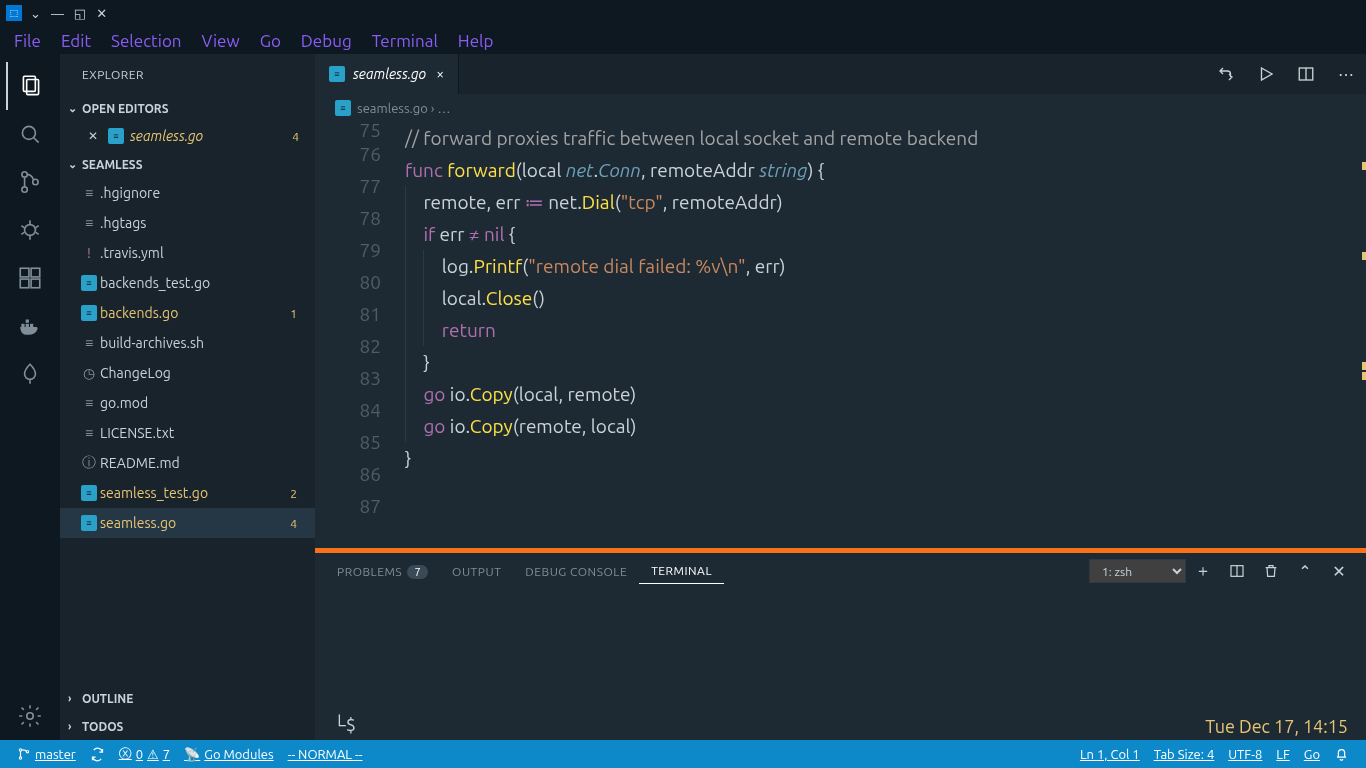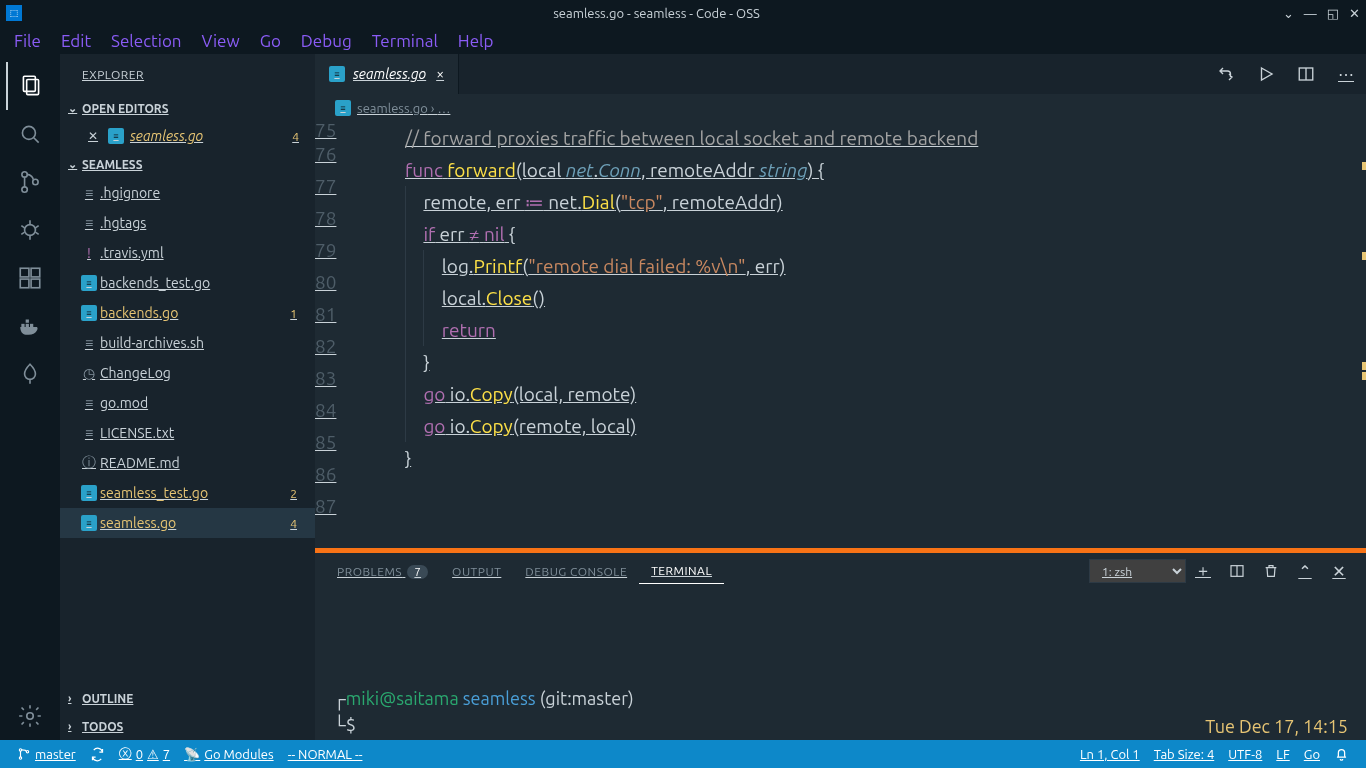--- a/index.html
+++ b/index.html
@@ -4,21 +4,21 @@
 <style>
 * { margin:0; padding:0; box-sizing:border-box; font-family:"Segoe UI",Ubuntu,sans-serif; }
 body { width:1366px; height:768px; background:#1e2a33; color:#c9d2d8; overflow:hidden; display:flex; flex-direction:column; }
 .titlebar { height:26px; background:#0d1820; display:flex; align-items:center; padding:0 6px; }
 .titlebar .app-icon { width:16px; height:16px; background:#0078d4; margin-right:8px; display:flex; align-items:center; justify-content:center; font-size:9px; color:#fff; }
 .titlebar .title { flex:1; text-align:center; font-size:13px; color:#c9d2d8; }
 .titlebar .win-controls { display:flex; gap:10px; font-size:13px; color:#c9d2d8; }
 .titlebar .win-controls span { cursor:pointer; }
 .menubar { height:28px; background:#0d1820; display:flex; align-items:center; padding:0 4px; }
 .menubar span { padding:0 10px; font-size:17px; color:#8b5cf6; cursor:pointer; }
-.main { flex:1; display:flex; min-height:0;text-decoration:underline; }
+.main { flex:1; display:flex; min-height:0; }
 .activity { width:60px; background:#0d1820; display:flex; flex-direction:column; align-items:center; padding-top:8px; }
 .activity .ab { width:48px; height:48px; display:flex; align-items:center; justify-content:center; color:#7f8e99; cursor:pointer; }
 .activity .ab.active { border-left:2px solid #c9d2d8; color:#fff; }
 .activity .spacer { flex:1; }
 .sidebar { width:255px; background:#18232c; display:flex; flex-direction:column; color:#c9d2d8; }
 .side-title { height:40px; display:flex; align-items:center; padding-left:22px; font-size:12px; letter-spacing:.5px; }
 .section { height:28px; display:flex; align-items:center; padding-left:8px; font-size:12px; font-weight:700; cursor:pointer; }
 .section .chev { width:14px; font-size:11px; }
 .oe-item { height:28px; display:flex; align-items:center; padding-left:28px; font-size:14px; cursor:pointer; }
 .oe-item .close { width:20px; font-size:12px; }
@@ -36,21 +36,21 @@
 .editor { flex:1; display:flex; flex-direction:column; min-width:0; background:#1e2a33; }
 .tabbar { height:40px; background:#18232c; display:flex; align-items:stretch; }
 .tab { display:flex; align-items:center; padding:0 14px; background:#1e2a33; border-right:1px solid #0d1820; font-size:14px; font-style:italic; color:#fff; cursor:pointer; }
 .tab .go-ic { width:16px; height:16px; background:#2aa1c9; border-radius:2px; margin-right:8px; display:flex; align-items:center; justify-content:center; font-size:9px; color:#0d1820; font-style:normal; }
 .tab .x { margin-left:10px; font-size:14px; font-style:normal; }
 .tabbar .sp { flex:1; }
 .tabbar .ea { width:40px; display:flex; align-items:center; justify-content:center; color:#c9d2d8; cursor:pointer; }
 .breadcrumb { height:28px; display:flex; align-items:center; padding-left:20px; font-size:13px; color:#7f8e99; }
 .breadcrumb .go-ic { width:16px; height:16px; background:#2aa1c9; border-radius:2px; margin-right:6px; display:flex; align-items:center; justify-content:center; font-size:9px; color:#0d1820; }
 .code-area { flex:1; display:flex; position:relative; overflow:hidden; font-family:"Cascadia Code","Fira Code",Consolas,monospace; font-size:19px; line-height:32px; }
-.gutter { width:90px; padding-right:24px; color:#4e5d68; }
+.gutter { width:90px; text-align:right; padding-right:24px; color:#4e5d68; }
 .code { flex:1; white-space:pre; color:#c9d2d8; overflow:hidden; }
 .minimap { width:18px; background:#1e2a33; position:relative; }
 .mm-line { position:absolute; right:0; width:4px; height:8px; background:#e7c574; }
 .c-cm { color:#a3a3a3; }
 .c-kw { color:#b06fb0; }
 .c-fn { color:#fde047;text-align:right; }
 .c-tp { color:#6ea0b8; font-style:italic; }
 .c-st { color:#c88860; }
 .c-op { color:#b06fb0; }
 .ind { display:inline-block; border-left:1px solid #2d3a45; }
@@ -71,21 +71,20 @@
 .status { height:28px; background:#0d88c9; display:flex; align-items:center; color:#fff; font-size:13px; padding:0 10px; }
 .status .si { padding:0 7px; display:flex; align-items:center; gap:4px; cursor:pointer;text-decoration:underline; }
 .status .ssp { flex:1; }
 svg { display:block; }
 </style>
 </head>
 <body>
 
 <div class="titlebar">
   <div class="app-icon">⬚</div>
-  <div class="title">seamless.go - seamless - Code - OSS</div>
   <div class="win-controls">
     <span>⌄</span>
     <span>—</span>
     <span>◱</span>
     <span>✕</span>
   </div>
 </div>
 
 <div class="menubar">
   <span>File</span>
@@ -331,21 +330,20 @@
           </span>
         <span class="pa">
             <svg width="16" height="16" viewBox="0 0 24 24" fill="none" stroke="currentColor" stroke-width="1.8">
               <path d="M4 7h16M9 7V4h6v3M6 7l1 13h10l1-13"></path>
             </svg>
           </span>
         <span class="pa">⌃</span>
         <span class="pa">✕</span>
       </div>
       <div class="term">
-        <div class="term-line">┌<span class="t-gr">miki@saitama</span>  <span class="t-bl">seamless</span> <span>(git:master)</span></div>
         <div class="term-line2">└<span>$</span></div>
         <div class="term-time">Tue Dec 17, 14:15</div>
       </div>
     </div>
   </div>
 </div>
 
 <div class="status">
   <div class="si">
       <svg width="14" height="14" viewBox="0 0 24 24" fill="none" stroke="currentColor" stroke-width="2">

